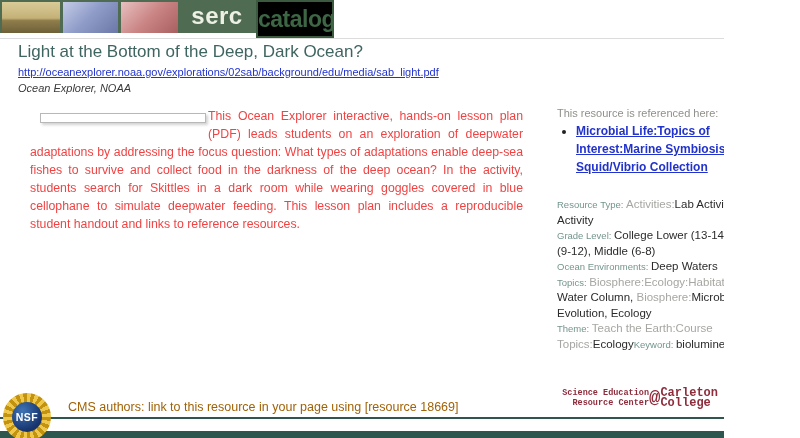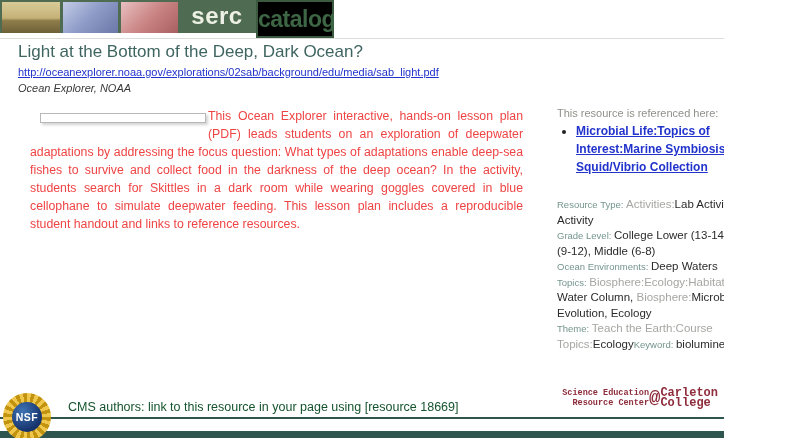--- a/index.html
+++ b/index.html
@@ -52,21 +52,21 @@
   .seg-dark { color:#2b2b2b; }
 
   
   .nsf { position:absolute; left:3px; top:393px; width:48px; height:48px; z-index:3; }
   .nsf-rays { position:absolute; inset:0; border-radius:50%;
     background:repeating-conic-gradient(#eec74c 0deg 10deg, #c2930f 10deg 20deg); }
   .nsf-globe { position:absolute; left:9px; top:9px; width:30px; height:30px; border-radius:50%;
     background:radial-gradient(circle at 35% 30%, #3f74b5, #16336c 70%);
     color:#fff; font-size:10.5px; font-weight:700; text-align:center; line-height:30px;
     letter-spacing:0.5px; }
-  .cms-note { position:absolute; left:68px; top:400px; color:#14532d; font-size:12.5px; }
+  .cms-note { position:absolute; left:68px; top:400px; color:#a16207; font-size:12.5px; }
   .serc-carleton { position:absolute; right:6px; top:388px; display:flex; align-items:center;
     color:#8e2d3c;font-family:Liberation Mono, monospace; }
   .sc-left { text-align:right; font-size:8.5px; font-weight:700; line-height:10px; }
   .sc-at { font-size:19px; font-weight:700; line-height:19px; }
   .sc-right { text-align:left; font-size:12px; font-weight:700; line-height:10px; }
   .foot-rule { position:absolute; left:0; top:417px; width:800px; height:2px; background:#2e564e; }
   .foot-links { position:absolute; left:30px; top:420px; font-size:10.5px; color:#7e8f8d; }
   .foot-links a { color:#7e8f8d; text-decoration:none; cursor:pointer; }
   .pipe { color:#b2bdba; padding:0 4px; }
   .foot-bar { position:absolute; left:0; top:431px; width:800px; height:7px; background:#2e564e; }

